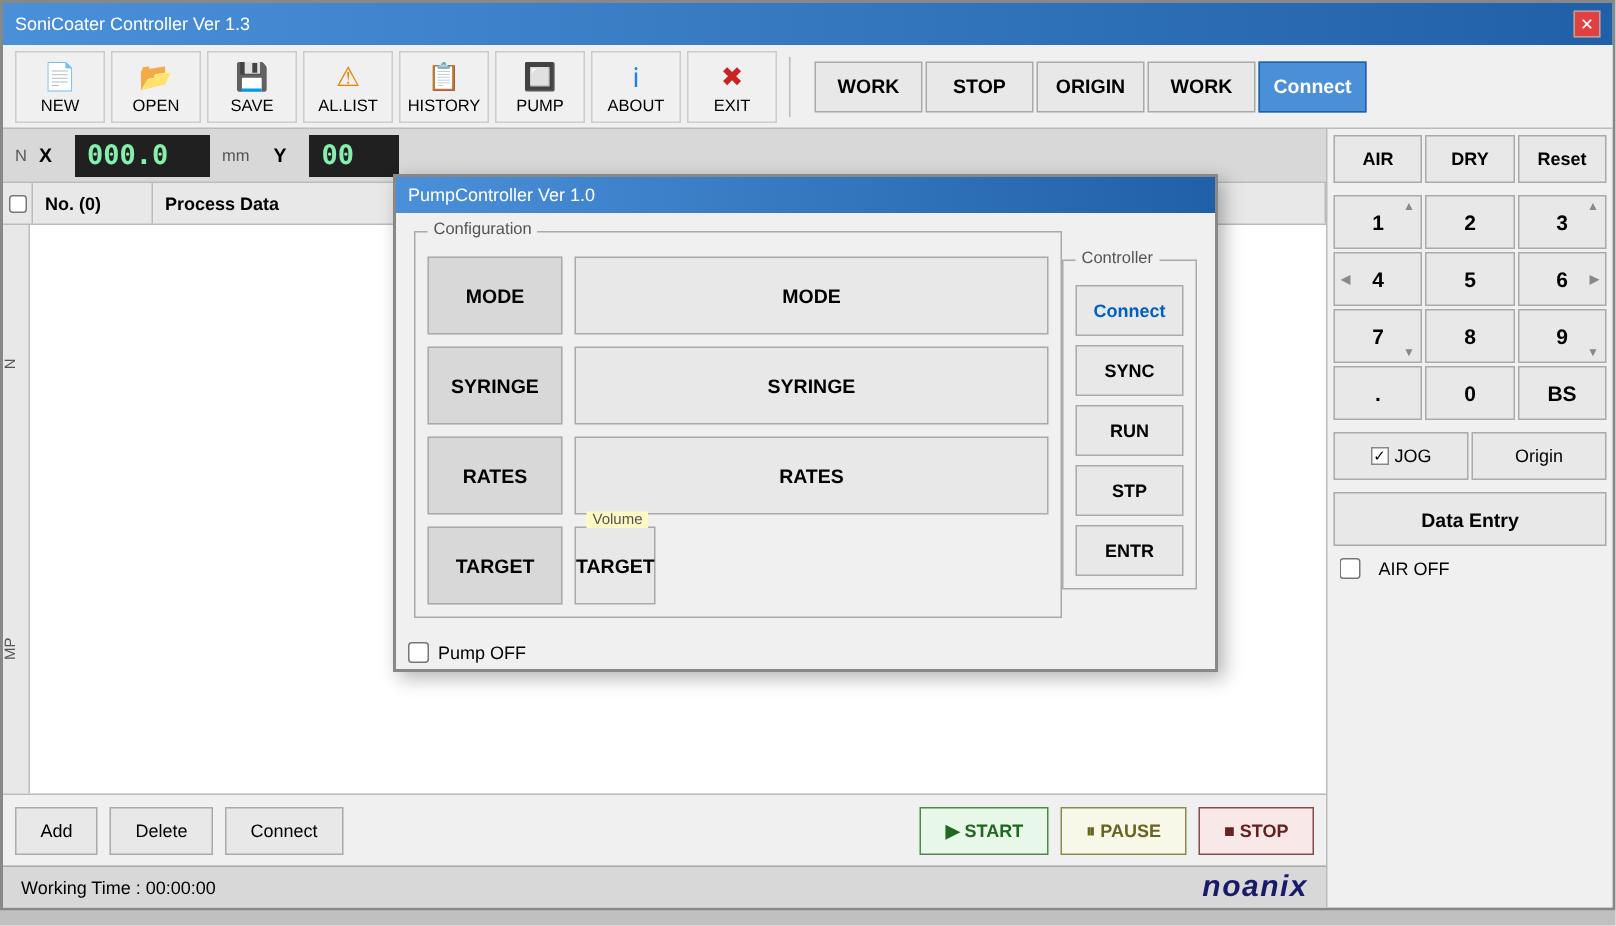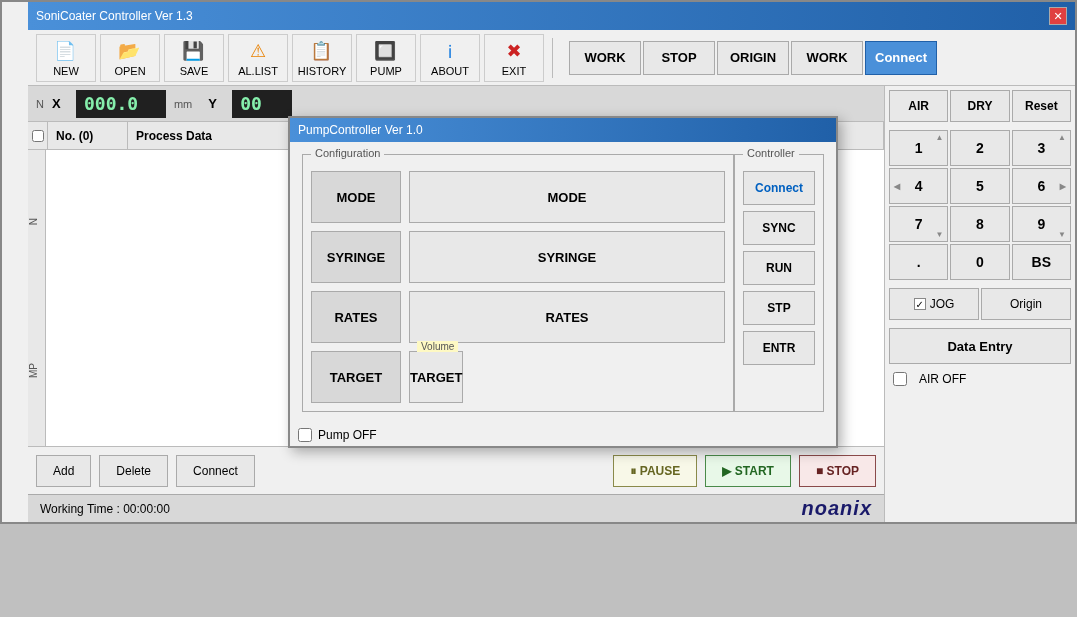--- a/index.html
+++ b/index.html
@@ -8,26 +8,25 @@
       background: #c0c0c0;
       width: 1077px;
       height: 617px;
       overflow: hidden;
       font-size: 12px;
     }
 
     
     .main-window {
       width: 1077px;
-      height: 524px;
+      height: 607px;
       background: #f0f0f0;
       border: 2px solid #888;
       display: flex;
       flex-direction: column;
-      padding-left: 26px;
     }
 
     
     .title-bar {
       background: linear-gradient(to right, #4a90d9, #2060a8);
       color: white;
       height: 28px;
       display: flex;
       align-items: center;
       justify-content: space-between;
@@ -363,20 +362,21 @@
       color: white;
       height: 24px;
       display: flex;
       align-items: center;
       padding: 0 8px;
       font-size: 12px;
     }
     .pump-modal-body {
       padding: 12px;
       display: flex;
+      align-items: center;
     }
 
     
     .config-box {
       flex: 1;
       border: 1px solid #aaa;
       padding: 8px;
       position: relative;
     }
     .config-box-legend {
@@ -569,22 +569,22 @@
           <span style="writing-mode:vertical-rl;transform:rotate(180deg);font-size:10px;color:#555;text-align:center;">MP</span>
         </div>
         <div class="table-area"></div>
       </div>
 
       <div class="bottom-toolbar">
         <button class="action-btn">Add</button>
         <button class="action-btn">Delete</button>
         <button class="action-btn">Connect</button>
         <div style="flex:1;"></div>
+        <button class="action-btn play-btn">▶ START</button>
         <button class="action-btn pause-btn">⏸ PAUSE</button>
-        <button class="action-btn play-btn">▶ START</button>
         <button class="action-btn stop-btn2">■ STOP</button>
       </div>
 
       <div class="status-bar">
         <span>Working Time : 00:00:00</span>
         <span class="noanix-logo">noanix</span>
       </div>
 
       <div class="pump-modal">
         <div class="pump-modal-title">

